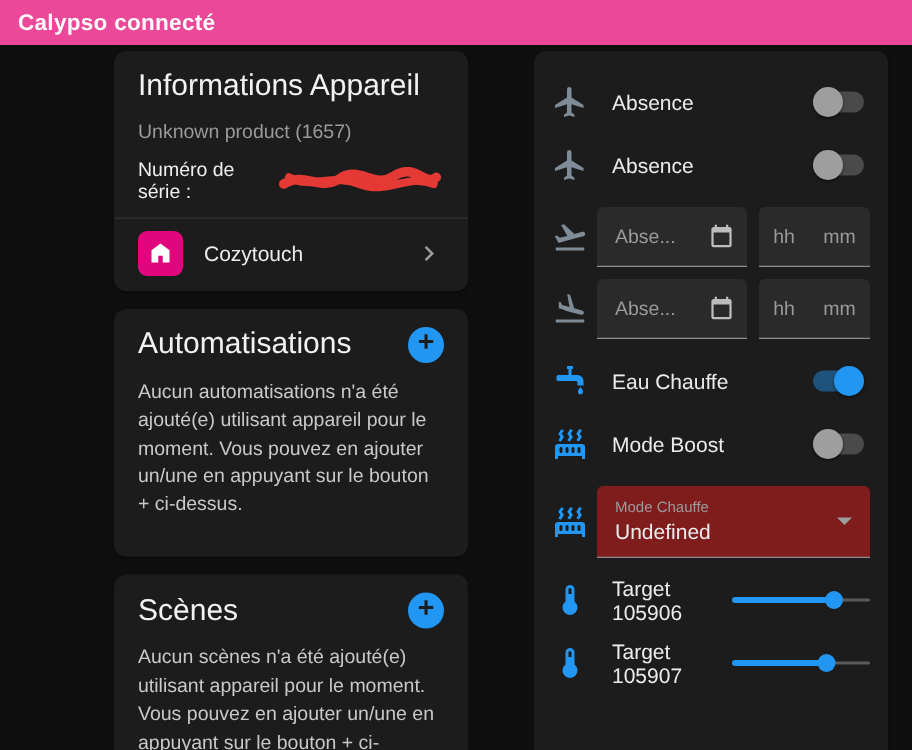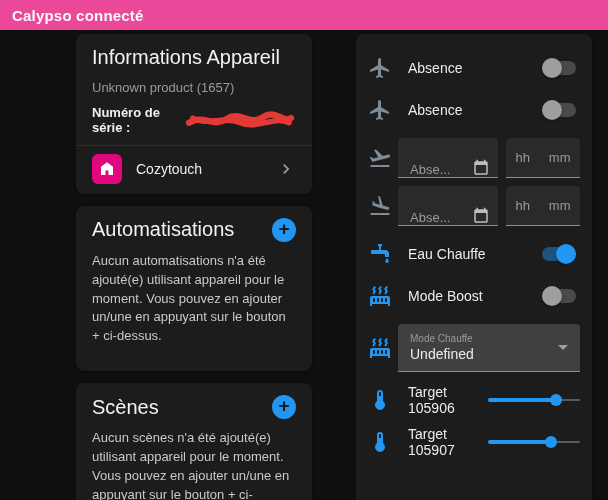--- a/index.html
+++ b/index.html
@@ -33,21 +33,21 @@
   .add-btn {
     width:24px; height:24px; border-radius:50%; background:#2196f3;
     color:#1c1c1c; font-size:19px; font-weight:700; line-height:22px;
     text-align:center; cursor:pointer; flex:none; user-select:none;
   }
   .body-text { margin-top:10px; font-size:13px; line-height:1.45; color:#c9c9c9; }
 
   
   .muted { color:#9a9a9a; font-size:13px; line-height:1.38; }
   .product-block { margin-top:10px; }
-  .serial-line { margin-top:8px; display:flex; align-items:center; font-size:13px; color:#f0f0f0;font-weight:bold; }
+  .serial-line { margin-top:8px; display:flex; align-items:center; font-size:13px; color:#f0f0f0; }
   .scribble { width:112px; height:20px; margin-left:4px; flex:none; }
   .app-row {
     display:flex; align-items:center;
     margin:10px -16px -12px; padding:8px 16px 10px;
     border-top:1px solid #2e2e2e; cursor:pointer;
   }
   .app-icon {
     width:30px; height:30px; border-radius:6px; background:#e2067e;
     display:flex; align-items:center; justify-content:center; margin-right:14px; flex:none;
   }
@@ -73,29 +73,29 @@
   .toggle .knob { position:absolute; top:-3px; left:0; width:20px; height:20px; border-radius:50%; background:#9e9e9e; box-shadow:0 1px 2px rgba(0,0,0,.5); }
   .toggle[data-state="on"] { background:rgba(33,150,243,.45); }
   .toggle[data-state="on"] .knob { left:14px; background:#2196f3; }
 
   
   .field {
     background:#2a2a2a; border-bottom:1px solid #8d8d8d;
     border-radius:4px 4px 0 0; height:40px;
     display:flex; align-items:center; cursor:text;
   }
-  .date-field { width:100px; padding:0 8px 0 12px; margin-right:8px; justify-content:space-between; flex:none;align-items:flex-end; }
+  .date-field { width:100px; padding:0 8px 0 12px; margin-right:8px; justify-content:space-between; flex:none; }
   .field-text { color:#9a9a9a; font-size:13px; white-space:nowrap; overflow:hidden; }
   .cal { width:18px; height:18px; color:#bdbdbd; flex:none; cursor:pointer; }
   .cal svg { width:18px; height:18px; display:block; fill:currentColor; }
   .time-field { flex:1; justify-content:space-around; color:#9a9a9a; font-size:13px; }
 
   
   .select {
-    flex:1; background:#404040; border-bottom:1px solid #8d8d8d;
+    flex:1; background:#7f1d1d; border-bottom:1px solid #8d8d8d;
     border-radius:4px 4px 0 0; height:48px;
     display:flex; align-items:center; padding:0 12px; cursor:pointer;
   }
   .sel-texts { flex:1; display:flex; flex-direction:column; justify-content:center; }
   .sel-label { font-size:10px; color:#9a9a9a; }
   .sel-value { font-size:14px; color:#ececec; margin-top:2px; }
   .caret { width:0; height:0; border-left:5px solid transparent; border-right:5px solid transparent; border-top:5px solid #9e9e9e; flex:none; }
 
   
   .slider { position:relative; width:92px; height:20px; flex:none; margin-left:8px; cursor:pointer; }

